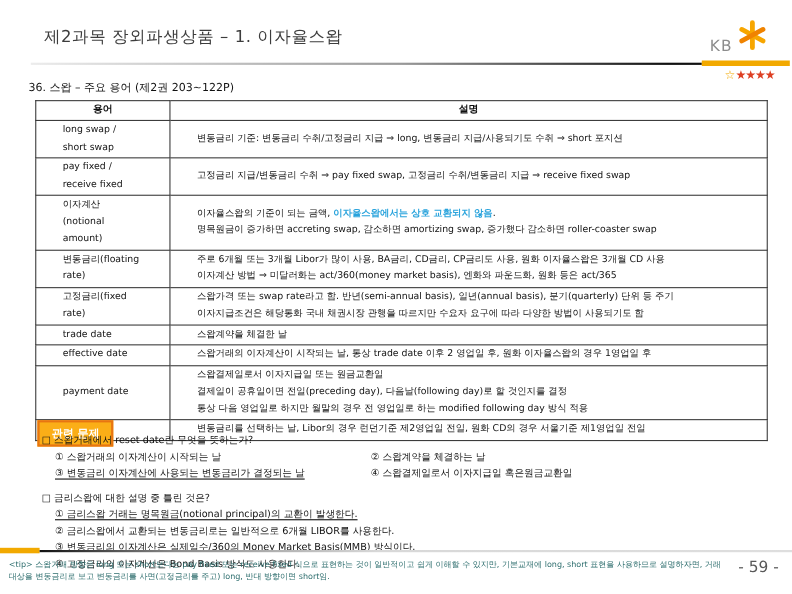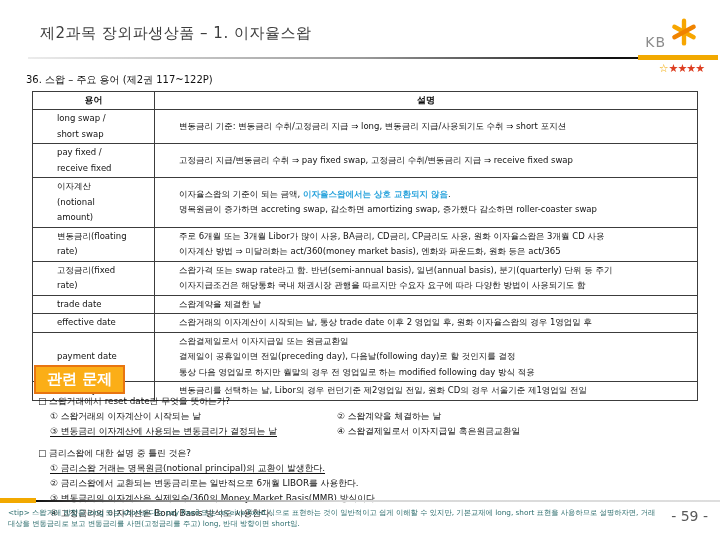--- a/index.html
+++ b/index.html
@@ -20,22 +20,22 @@
   
   .heading{position:absolute;left:26px;top:73px;font-size:10px;color:#111;}
   
   .terms{position:absolute;left:32px;top:91px;width:666px;border-collapse:collapse;
     table-layout:fixed;font-size:8.5px;color:#111;}
   .terms th,.terms td{border:1px solid #3c3c3c;padding:1px 24px;line-height:15.5px;vertical-align:middle;}
   .terms th{font-weight:bold;text-align:center;font-size:9px;height:17px;padding:0 4px;}
   .terms td.term{width:122px;}
   .terms .hl{color:#29A3DC;font-weight:bold;}
   
-  .related-box{position:absolute;left:34px;top:365px;background:#FBAE17;border:2px solid #E87511;
-    color:#ffffff;font-weight:bold;font-size:15px;padding:3px 11px;}
+  .related-box{position:absolute;left:34px;top:382px;background:#FBAE17;border:2px solid #E87511;
+    color:#ffffff;font-weight:bold;font-size:10px;padding:3px 11px;}
   
   .questions{position:absolute;left:38px;top:394px;width:660px;font-size:8.8px;color:#111;}
   .question{margin-bottom:7px;}
   .prompt{line-height:15px;}
   .opts{margin-left:12px;}
   .opts.cols2{display:grid;grid-template-columns:287px auto;}
   .opt{line-height:15px;white-space:nowrap;}
   .opt.answer{text-decoration:underline;text-underline-offset:2px;}
   
   .bottom-cap{position:absolute;left:0;top:498px;width:36px;height:5px;background:#F2A900;}
@@ -64,21 +64,21 @@
     </span>
   </div>
 
   <div class="top-rule"></div>
   <div class="top-cap"></div>
 
   <div class="stars">
     <span class="star-empty">☆</span><span class="star-filled">★★★★</span>
   </div>
 
-  <div class="heading">36. 스왑 – 주요 용어 (제2권 117~122P)</div>
+  <div class="heading">36. 스왑 – 주요 용어 (제2권 203~122P)</div>
 
   <table class="terms">
     <colgroup>
         <col style="width:122px">
         <col>
       </colgroup>
     <thead>
       <tr>
         <th>용어</th>
         <th>설명</th>

